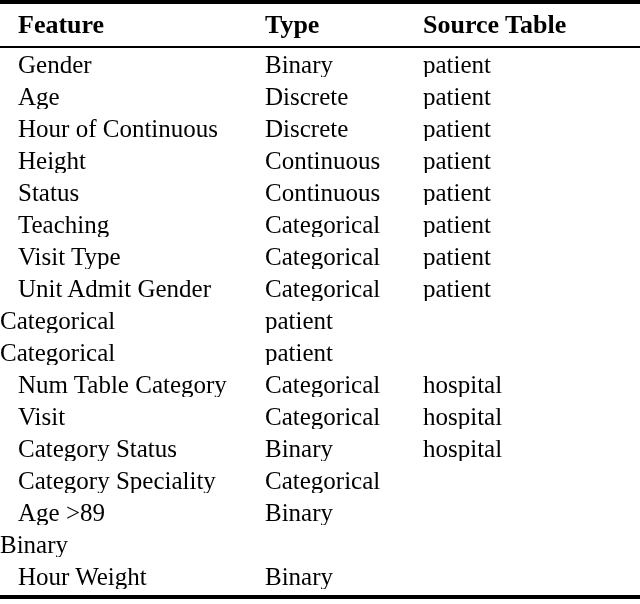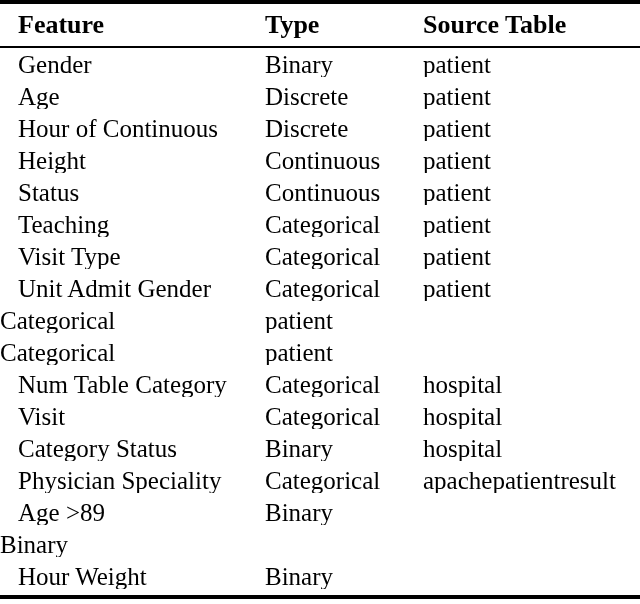--- a/index.html
+++ b/index.html
@@ -104,23 +104,22 @@
         <div class="cell col1">Visit</div>
         <div class="cell col2">Categorical</div>
         <div class="cell col3">hospital</div>
       </div>
       <div class="row body-row">
         <div class="cell col1">Category Status</div>
         <div class="cell col2">Binary</div>
         <div class="cell col3">hospital</div>
       </div>
       <div class="row body-row">
-        <div class="cell col1">Physician Speciality</div>
+        <div class="cell col1">Category Speciality</div>
         <div class="cell col2">Categorical</div>
-        <div class="cell col3">apachepatientresult</div>
       </div>
       <div class="row body-row">
         <div class="cell col1">Age &gt;89</div>
         <div class="cell col2">Binary</div>
         <div class="cell col3"></div>
       </div>
       <div class="row body-row">
         <div class="cell col2">Binary</div>
         <div class="cell col3"></div>
       </div>

